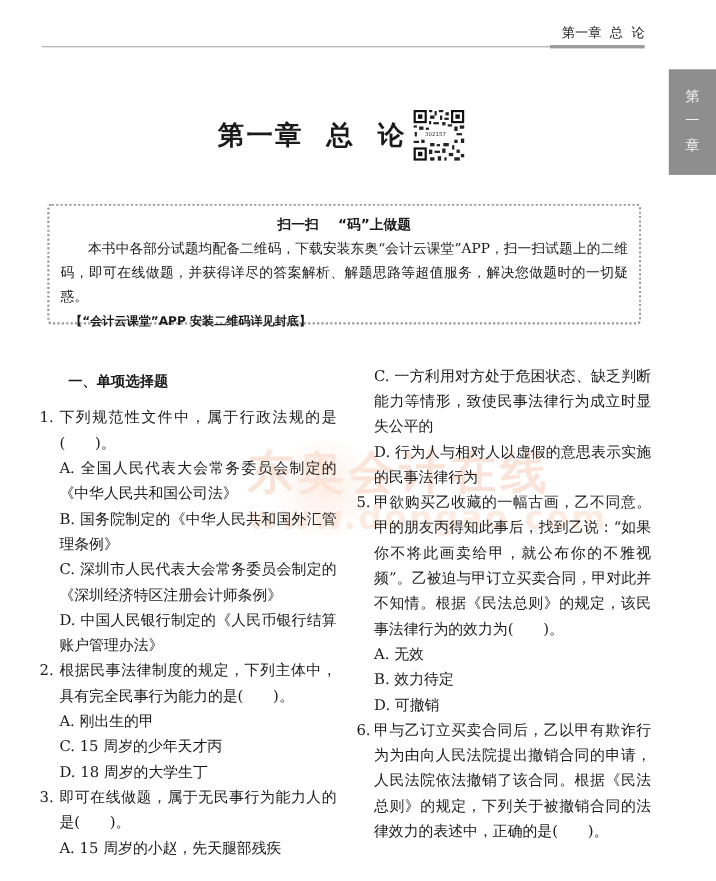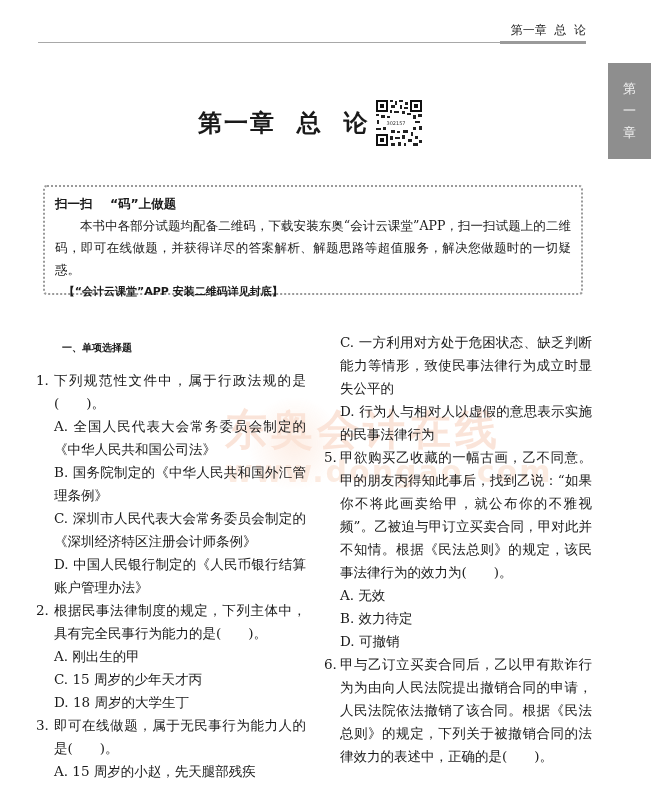--- a/index.html
+++ b/index.html
@@ -42,21 +42,21 @@
       background: #fff; font-size: 5px; font-family: "DejaVu Sans", sans-serif;
       text-align: center; line-height: 8px; color: #333;
     }
     .notice-box {
       position: absolute; left: 43px; top: 185px; width: 540px; height: 110px;
       border: 2px dotted #9a9a9a; border-radius: 4px;
       box-sizing: border-box; padding: 6px 10px 0 10px;
       font-size: 12.5px; line-height: 22px;
     }
     .notice-box .box-title {
-      font-family: "DejaVu Sans", sans-serif; font-weight: bold; font-size: 12.5px;
+      text-align: center; font-family: "DejaVu Sans", sans-serif; font-weight: bold; font-size: 12.5px;
       white-space: pre;
     }
     .notice-box .box-body { text-indent: 2em; text-align: justify; }
     .notice-box .box-footer {
       font-family: "DejaVu Sans", sans-serif; font-weight: bold; font-size: 11px; padding-left: 0.8em;
     }
     .watermark {
       position: absolute; left: 225px; top: 402px; width: 310px; height: 80px;
       pointer-events: none; opacity: 0.28;
     }
@@ -72,21 +72,21 @@
       position: absolute; left: 22px; top: -6px; width: 95px; height: 95px; border-radius: 50%;
       background: radial-gradient(circle, rgba(245,160,110,0.6), rgba(245,160,110,0) 70%);
     }
     .col {
       position: absolute; top: 330px; width: 270px; font-size: 13.5px; line-height: 23px;
       text-align: justify;
     }
     .col-left { left: 36px; }
     .col-right { left: 324px; width: 268px; top: 331px; }
     .section-heading {
-      font-family: Liberation Serif, serif; font-weight: bold; font-size: 10px;
+      font-family: Liberation Mono, monospace; font-weight: bold; font-size: 13px;
       padding-left: 26px; margin-bottom: 10px; margin-top: 6px;
     }
     .q { display: flex; }
     .q .num { width: 18px; flex: 0 0 18px; }
     .q .stem { flex: 1; }
     .opt { padding-left: 18px; }
     .opt-right { padding-left: 16px; }
     .q5 .num, .q6 .num { width: 16px; flex: 0 0 16px; }
   </style>
 </head>

